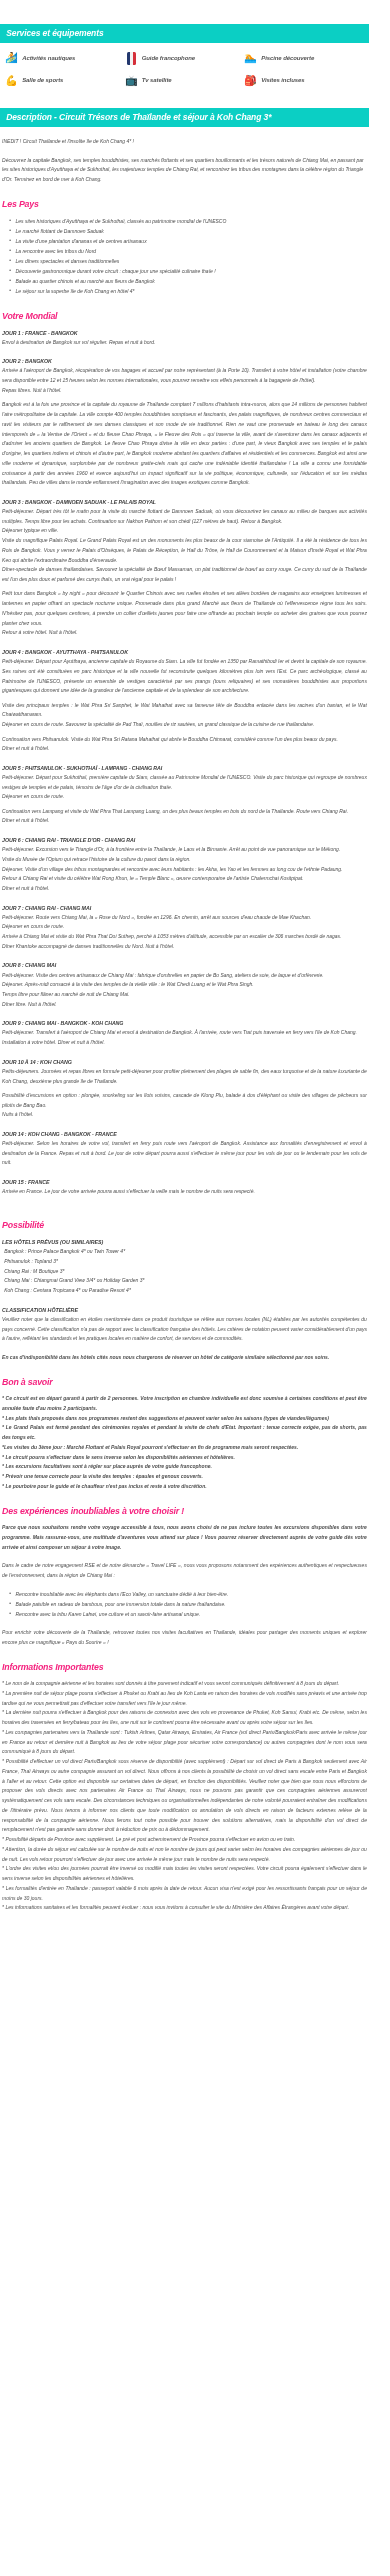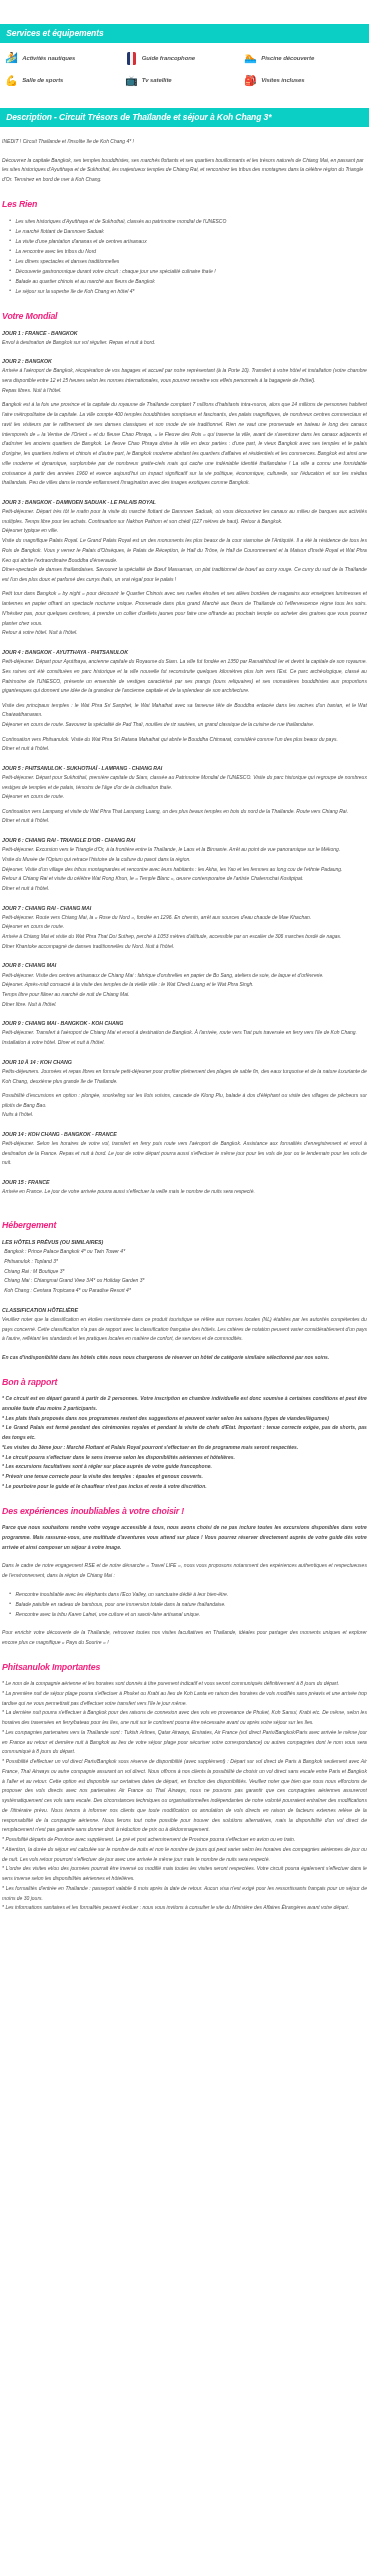--- a/index.html
+++ b/index.html
@@ -165,21 +165,21 @@
   <div class="bar">Description - Circuit Trésors de Thaïlande et séjour à Koh Chang 3*</div>
 
   <div class="content">
     <div class="gap-sm"></div>
     <p class="t">INEDIT ! Circuit Thaïlande et l'insolite île de Koh Chang 4* !</p>
     <div class="gap-md"></div>
     <p class="t">Découvrez la capitale Bangkok, ses temples bouddhistes, ses marchés flottants et ses quartiers bouillonnants et les trésors naturels de Chiang Mai, en passant par les sites historiques d'Ayutthaya et de Sukhothaï, les majestueux temples de Chiang Rai, et rencontrez les tribus des montagnes dans la célèbre région du Triangle d'Or. Terminez en bord de mer à Koh Chang.</p>
 
     <div class="gap-lg"></div>
 
-    <h2 class="pink">Les Rien</h2>
+    <h2 class="pink">Les Pays</h2>
     <ul class="bul">
       <li>Les sites historiques d'Ayutthaya et de Sukhothaï, classés au patrimoine mondial de l'UNESCO</li>
       <li>Le marché flottant de Damnoen Saduak</li>
       <li>La visite d'une plantation d'ananas et de centres artisanaux</li>
       <li>La rencontre avec les tribus du Nord</li>
       <li>Les dîners spectacles et danses traditionnelles</li>
       <li>Découverte gastronomique durant votre circuit : chaque jour une spécialité culinaire thaïe !</li>
       <li>Balade au quartier chinois et au marché aux fleurs de Bangkok</li>
       <li>Le séjour sur la superbe île de Koh Chang en hôtel 4*</li>
     </ul>
@@ -254,38 +254,38 @@
         <h3 class="day">JOUR 14 : KOH CHANG - BANGKOK - FRANCE</h3>
         <p class="t just">Petit-déjeuner. Selon les horaires de votre vol, transfert en ferry puis route vers l'aéroport de Bangkok. Assistance aux formalités d'enregistrement et envol à destination de la France. Repas et nuit à bord. Le jour de votre départ pourra aussi s'effectuer le même jour pour les vols de jour ou le lendemain pour les vols de nuit.</p>
         <div class="gap-md"></div>
         <h3 class="day">JOUR 15 : FRANCE</h3>
         <p class="t just">Arrivée en France. Le jour de votre arrivée pourra aussi s'effectuer la veille mais le nombre de nuits sera respecté.</p>
         <div class="gap-md"></div>
       </div>
 
     <div class="gap-lg"></div>
 
-    <h2 class="pink">Hébergement</h2>
+    <h2 class="pink">Possibilité</h2>
     <h3 class="sub">LES HÔTELS PRÉVUS (OU SIMILAIRES)</h3>
     <ul class="plain">
       <li>Bangkok : Prince Palace Bangkok 4* ou Twin Tower 4*</li>
       <li>Phitsanulok : Topland 3*</li>
       <li>Chiang Rai : M Boutique 3*</li>
       <li>Chiang Mai : Chiangmai Grand View 3/4* ou Holiday Garden 3*</li>
       <li>Koh Chang : Centara Tropicana 4* ou Paradise Resort 4*</li>
     </ul>
     <div class="gap-md"></div>
     <h3 class="sub">CLASSIFICATION HÔTELIÈRE</h3>
     <p class="t just">Veuillez noter que la classification en étoiles mentionnée dans ce produit touristique se réfère aux normes locales (NL) établies par les autorités compétentes du pays concerné. Cette classification n'a pas de rapport avec la classification française des hôtels. Les critères de notation peuvent varier considérablement d'un pays à l'autre, reflétant les standards et les pratiques locales en matière de confort, de services et de commodités.</p>
     <div class="gap-md"></div>
     <p class="t just" style="font-weight:bold">En cas d'indisponibilité dans les hôtels cités nous nous chargerons de réserver un hôtel de catégorie similaire sélectionné par nos soins.</p>
 
     <div class="gap-lg"></div>
 
-    <h2 class="pink">Bon à rapport</h2>
+    <h2 class="pink">Bon à savoir</h2>
     <div id="bon-a-savoir-list" class="bold-block">
         <p class="t just" style="font-weight: bold;">* Ce circuit est en départ garanti à partir de 2 personnes. Votre inscription en chambre individuelle est donc soumise à certaines conditions et peut être annulée faute d'au moins 2 participants.</p>
         <p class="t just" style="font-weight: bold;">* Les plats thaïs proposés dans nos programmes restent des suggestions et peuvent varier selon les saisons (types de viandes/légumes)</p>
         <p class="t just" style="font-weight: bold;">* Le Grand Palais est fermé pendant des cérémonies royales et pendant la visite de chefs d'Etat. Important : tenue correcte exigée, pas de shorts, pas des tongs etc.</p>
         <p class="t just" style="font-weight: bold;">*Les visites du 3ème jour : Marché Flottant et Palais Royal pourront s'effectuer en fin de programme mais seront respectées.</p>
         <p class="t just" style="font-weight: bold;">* Le circuit pourra s'effectuer dans le sens inverse selon les disponibilités aériennes et hôtelières.</p>
         <p class="t just" style="font-weight: bold;">* Les excursions facultatives sont à régler sur place auprès de votre guide francophone.</p>
         <p class="t just" style="font-weight: bold;">* Prévoir une tenue correcte pour la visite des temples : épaules et genoux couverts.</p>
         <p class="t just" style="font-weight: bold;">* Le pourboire pour le guide et le chauffeur n'est pas inclus et reste à votre discrétion.</p>
       </div>
@@ -300,21 +300,21 @@
     <ul class="bul">
       <li>Rencontre inoubliable avec les éléphants dans l'Eco Valley, un sanctuaire dédié à leur bien-être.</li>
       <li>Balade paisible en radeau de bambous, pour une immersion totale dans la nature thaïlandaise.</li>
       <li>Rencontre avec la tribu Karen Lahwi, une culture et un savoir-faire artisanal unique.</li>
     </ul>
     <div class="gap-md"></div>
     <p class="t just">Pour enrichir votre découverte de la Thaïlande, retrouvez toutes nos visites facultatives en Thaïlande, idéales pour partager des moments uniques et explorer encore plus ce magnifique « Pays du Sourire » !</p>
 
     <div class="gap-lg"></div>
 
-    <h2 class="pink">Phitsanulok Importantes</h2>
+    <h2 class="pink">Informations Importantes</h2>
     <div id="informations-list">
         <p class="t just">* Le nom de la compagnie aérienne et les horaires sont donnés à titre purement indicatif et vous seront communiqués définitivement à 8 jours du départ.</p>
         <p class="t just">* La première nuit de séjour plage pourra s'effectuer à Phuket ou Krabi au lieu de Koh Lanta en raison des horaires de vols modifiés sans préavis et une arrivée trop tardive qui ne vous permettrait pas d'effectuer votre transfert vers l'île le jour même.</p>
         <p class="t just">* La dernière nuit pourra s'effectuer à Bangkok pour des raisons de connexion avec des vols en provenance de Phuket, Koh Samui, Krabi etc. De même, selon les horaires des traversées en ferry/bateau pour les îles, une nuit sur le continent pourra être nécessaire avant ou après votre séjour sur les îles.</p>
         <p class="t just">* Les compagnies partenaires vers la Thaïlande sont : Tukish Arlines, Qatar Airways, Emirates, Air France (vol direct Paris/Bangkok/Paris avec arrivée le même jour en France au retour et dernière nuit à Bangkok au lieu de votre séjour plage pour sécuriser votre correspondance) ou autres compagnies dont le nom vous sera communiqué à 8 jours du départ.</p>
         <p class="t just">* Possibilité d'effectuer un vol direct Paris/Bangkok sous réserve de disponibilité (avec supplément) : Départ sur vol direct de Paris à Bangkok seulement avec Air France, Thaï Airways ou autre compagnie assurant un vol direct. Nous offrons à nos clients la possibilité de choisir un vol direct sans escale entre Paris et Bangkok à l'aller et au retour. Cette option est disponible sur certaines dates de départ, en fonction des disponibilités. Veuillez noter que bien que nous nous efforcions de proposer des vols directs avec nos partenaires Air France ou Thaï Airways, nous ne pouvons pas garantir que ces compagnies aériennes assureront systématiquement ces vols sans escale. Des circonstances techniques ou organisationnelles indépendantes de notre volonté pourraient entraîner des modifications de l'itinéraire prévu. Nous tenons à informer nos clients que toute modification ou annulation de vols directs en raison de facteurs externes relève de la responsabilité de la compagnie aérienne. Nous ferons tout notre possible pour trouver des solutions alternatives, mais la disponibilité d'un vol direct de remplacement n'est pas garantie sans donner droit à réduction de prix ou à dédommagement.</p>
         <p class="t just">* Possibilité départs de Province avec supplément. Le pré et post acheminement de Province pourra s'effectuer en avion ou en train.</p>
         <p class="t just">* Attention, la durée du séjour est calculée sur le nombre de nuits et non le nombre de jours qui peut varier selon les horaires des compagnies aériennes de jour ou de nuit. Les vols retour pourront s'effectuer de jour avec une arrivée le même jour mais le nombre de nuits sera respecté.</p>
         <p class="t just">* L'ordre des visites et/ou des journées pourrait être inversé ou modifié mais toutes les visites seront respectées. Votre circuit pourra également s'effectuer dans le sens inverse selon les disponibilités aériennes et hôtelières.</p>
         <p class="t just">* Les formalités d'entrée en Thaïlande : passeport valable 6 mois après la date de retour. Aucun visa n'est exigé pour les ressortissants français pour un séjour de moins de 30 jours.</p>

